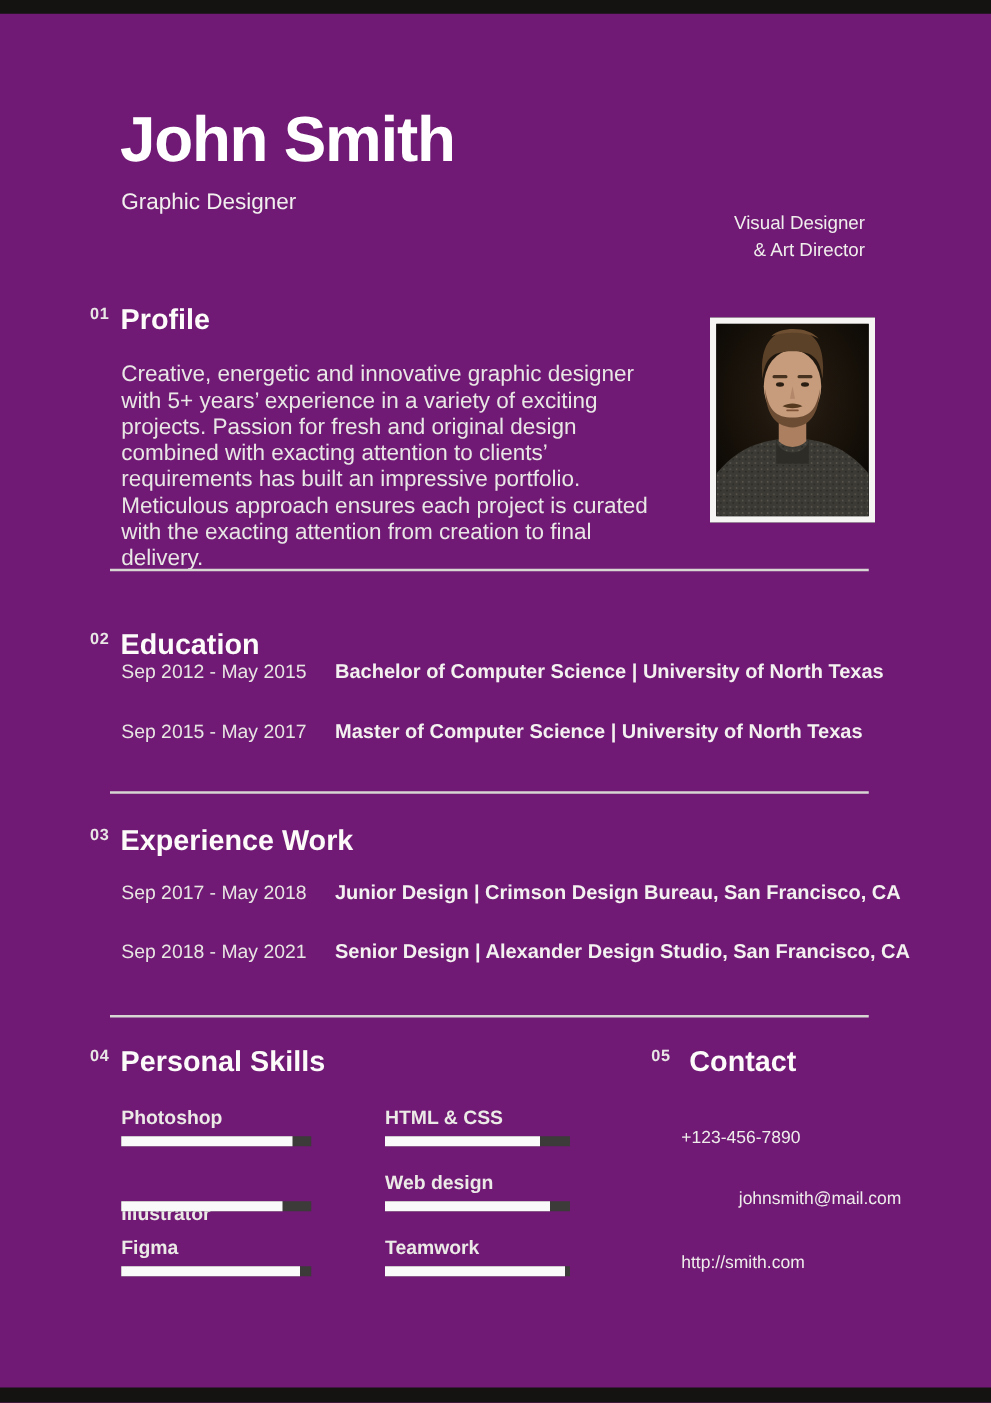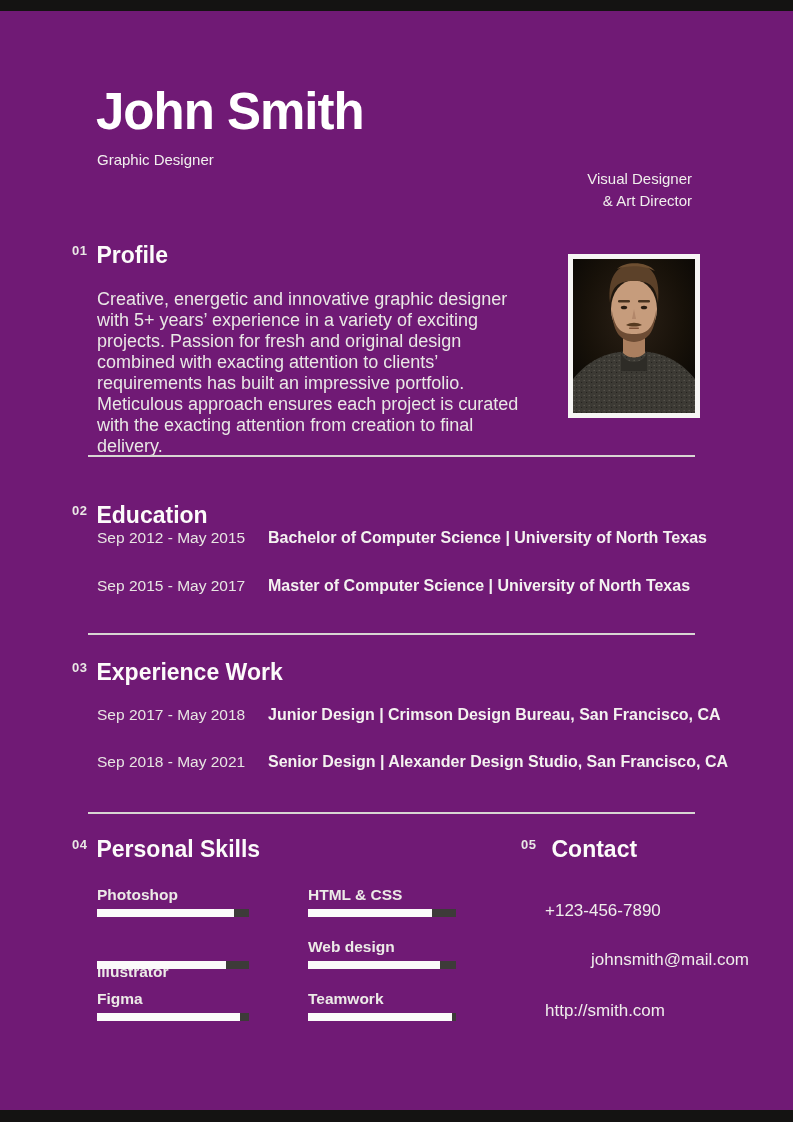--- a/index.html
+++ b/index.html
@@ -7,21 +7,21 @@
     position:relative;width:793px;height:1122px;margin:0 auto;
     background:#701a75;overflow:hidden;
     font-family:Liberation Sans, sans-serif;color:#efedeb;
   }
   .edge-strip{position:absolute;left:0;width:793px;background:#141312;}
   .edge-strip.top{top:0;height:11px;}
   .edge-strip.bottom{bottom:0;height:12px;}
 
   .name{position:absolute;left:96px;top:82px;font-size:51px;font-weight:700;
         letter-spacing:-1px;color:#ffffff;white-space:nowrap;}
-  .job-title{position:absolute;left:97px;top:151px;font-size:15px;font-weight:400;
+  .job-title{position:absolute;left:97px;top:151px;font-size:18px;font-weight:400;
         color:#f2f0ee;white-space:nowrap;}
   .subtitle{position:absolute;right:101px;top:168px;text-align:right;
         font-size:15px;line-height:21.5px;color:#f0eeec;}
 
   .sec-head{position:absolute;display:flex;gap:9px;align-items:flex-start;justify-content:space-between;}
   .sec-num{font-size:13px;font-weight:700;color:#e9e7e5;margin-top:1px;letter-spacing:.5px;}
   .sec-title{font-size:23px;font-weight:700;color:#fcfbfa;margin:0;white-space:nowrap;}
 
   .profile-body{position:absolute;left:97px;top:289px;width:443px;
         font-size:18px;line-height:21px;color:#e9e7e5;}
@@ -33,21 +33,21 @@
   .divider{position:absolute;left:88px;width:607px;height:2px;background:#d8d6d3;}
 
   .row{position:absolute;left:97px;display:flex;white-space:nowrap;}
   .row .date{width:171px;flex:0 0 171px;font-size:15.5px;font-weight:400;color:#e8e6e3;}
   .row .desc{font-size:16px;font-weight:700;color:#f4f2f0;}
 
   .skill-label{position:absolute;font-size:15.5px;font-weight:700;color:#eceae7;white-space:nowrap;}
   .skill-bar{position:absolute;height:8px;background:#3d3b39;}
   .skill-fill{height:100%;background:#fbfafa;}
 
-  .contact-item{position:absolute;left:545px;font-size:17px;color:#efedeb;white-space:nowrap;text-align:right;}
+  .contact-item{position:absolute;left:545px;font-size:14px;color:#efedeb;white-space:nowrap;text-align:right;}
 </style>
 </head>
 <body>
 
 <div class="page">
   <div class="edge-strip top"></div>
   <div class="edge-strip bottom"></div>
 
   <div class="name">John Smith</div>
   <div class="job-title">Graphic Designer</div>

